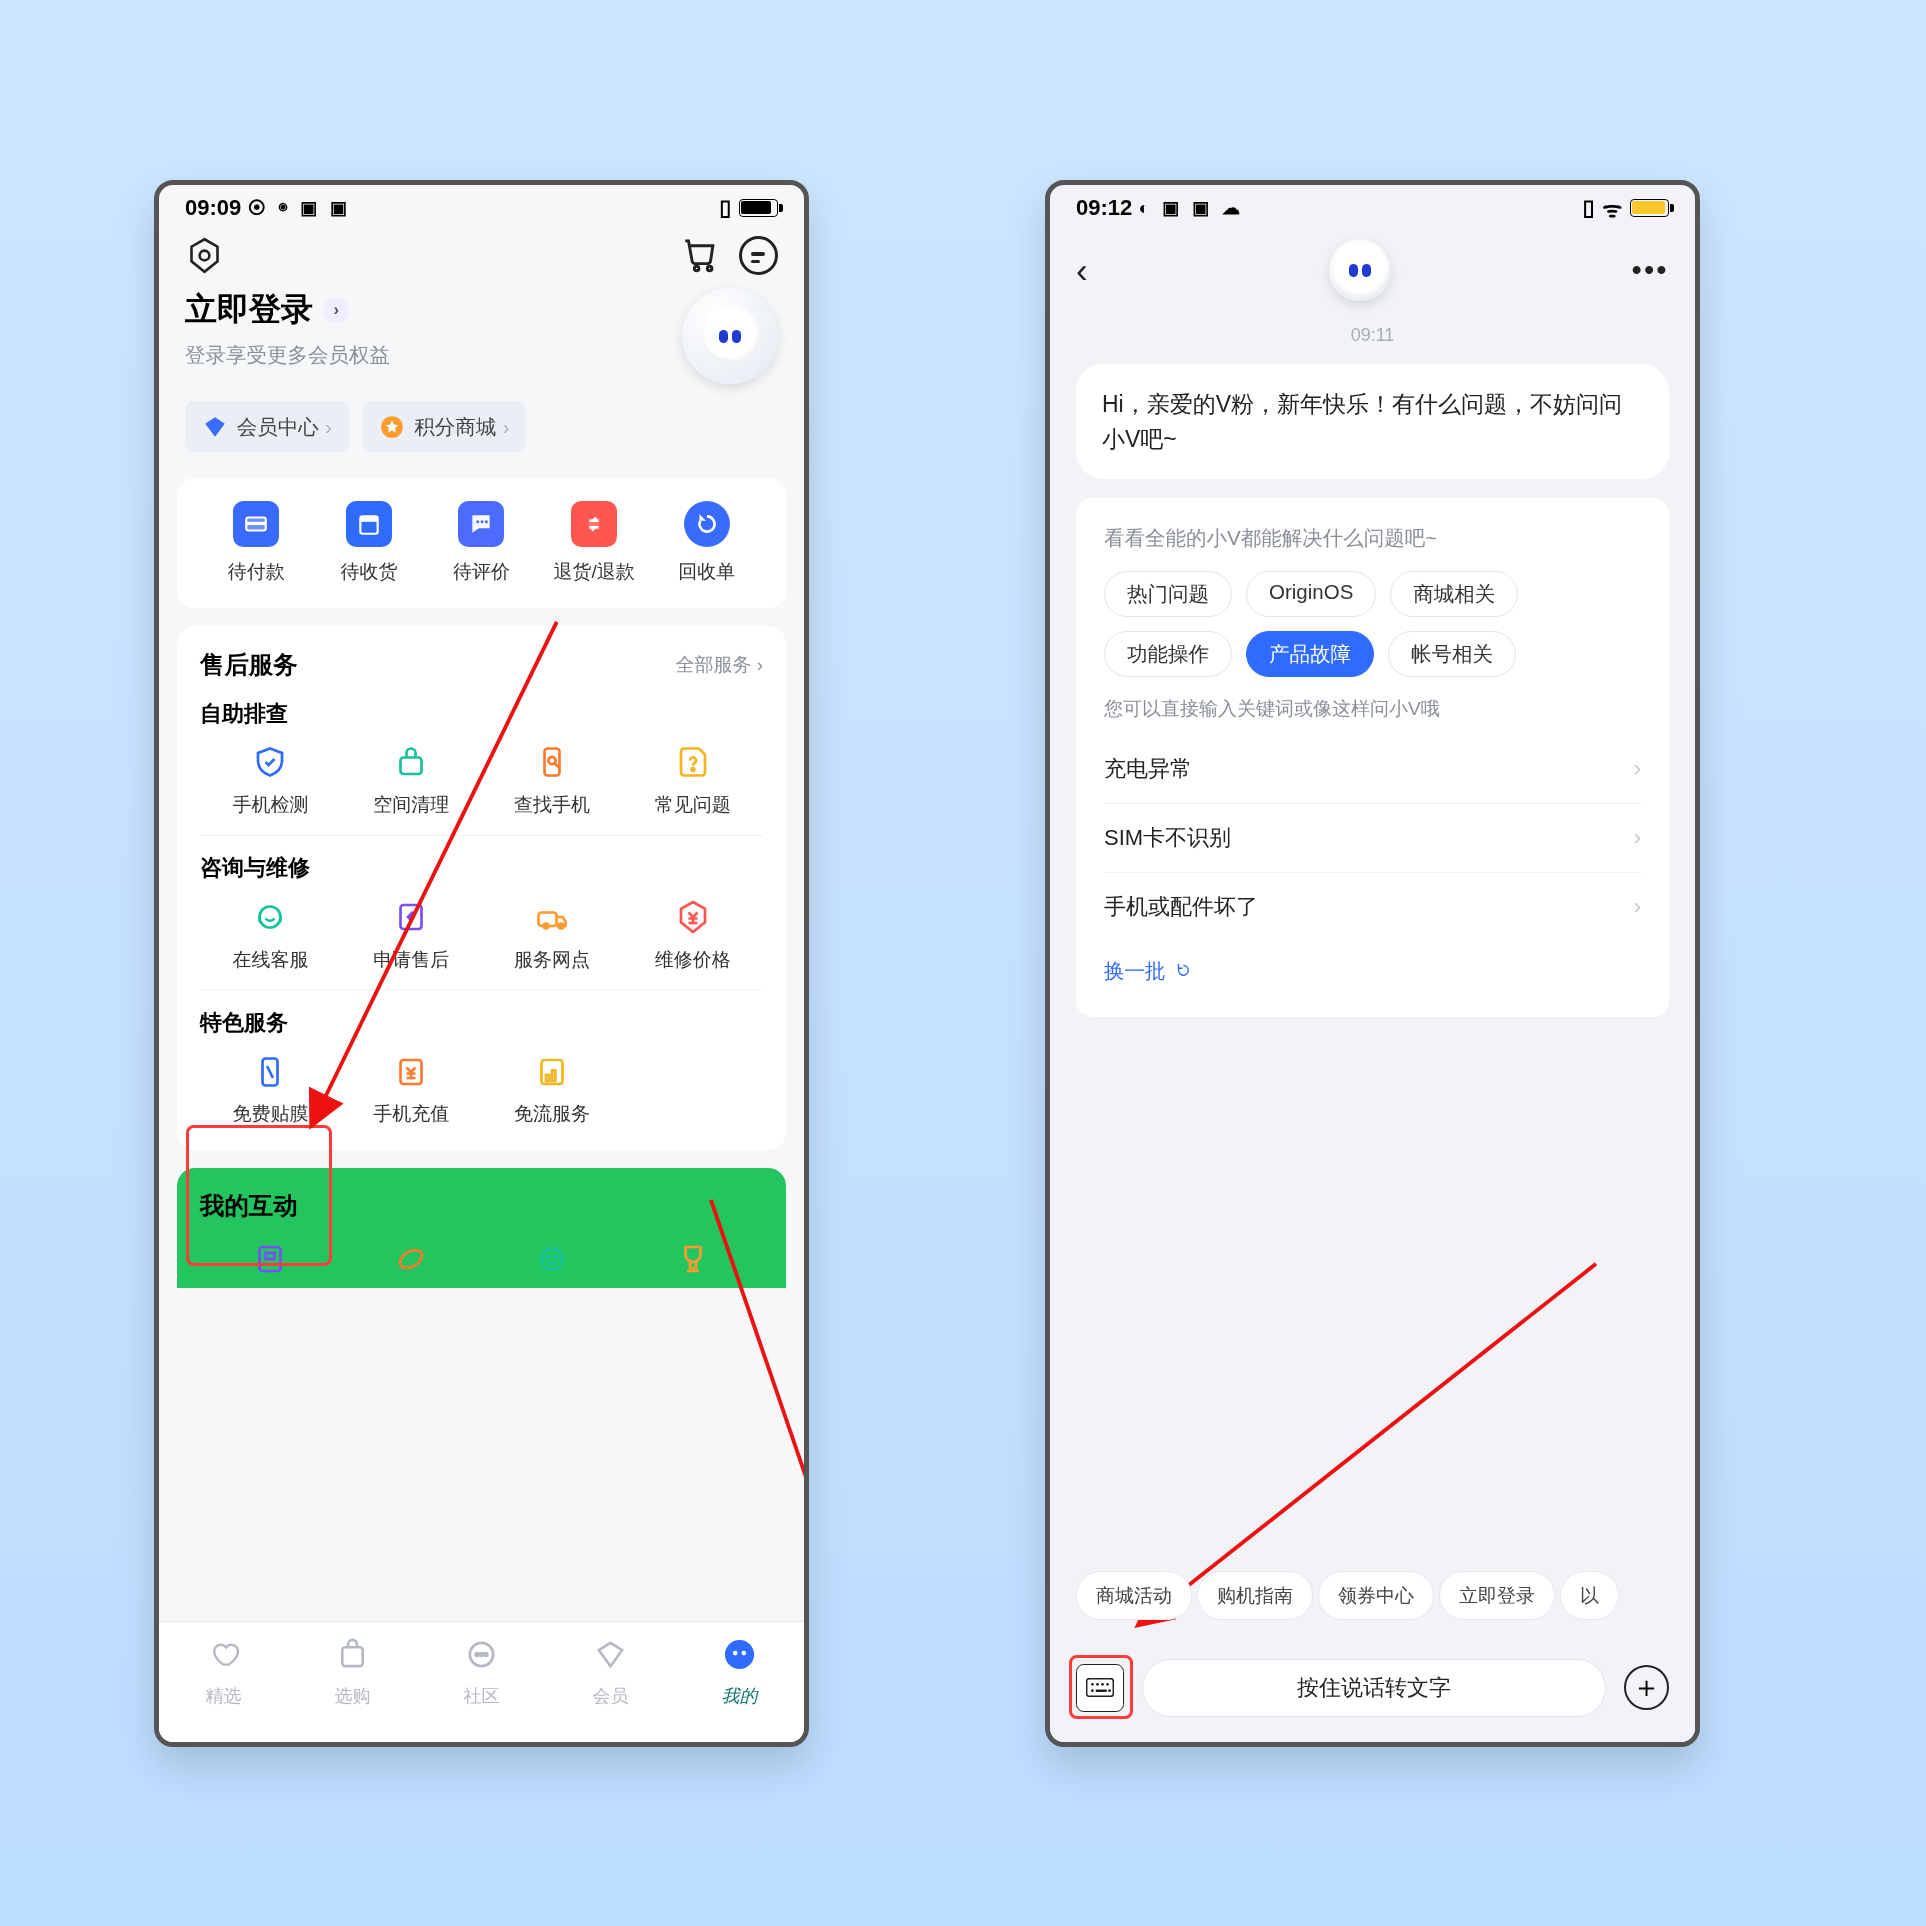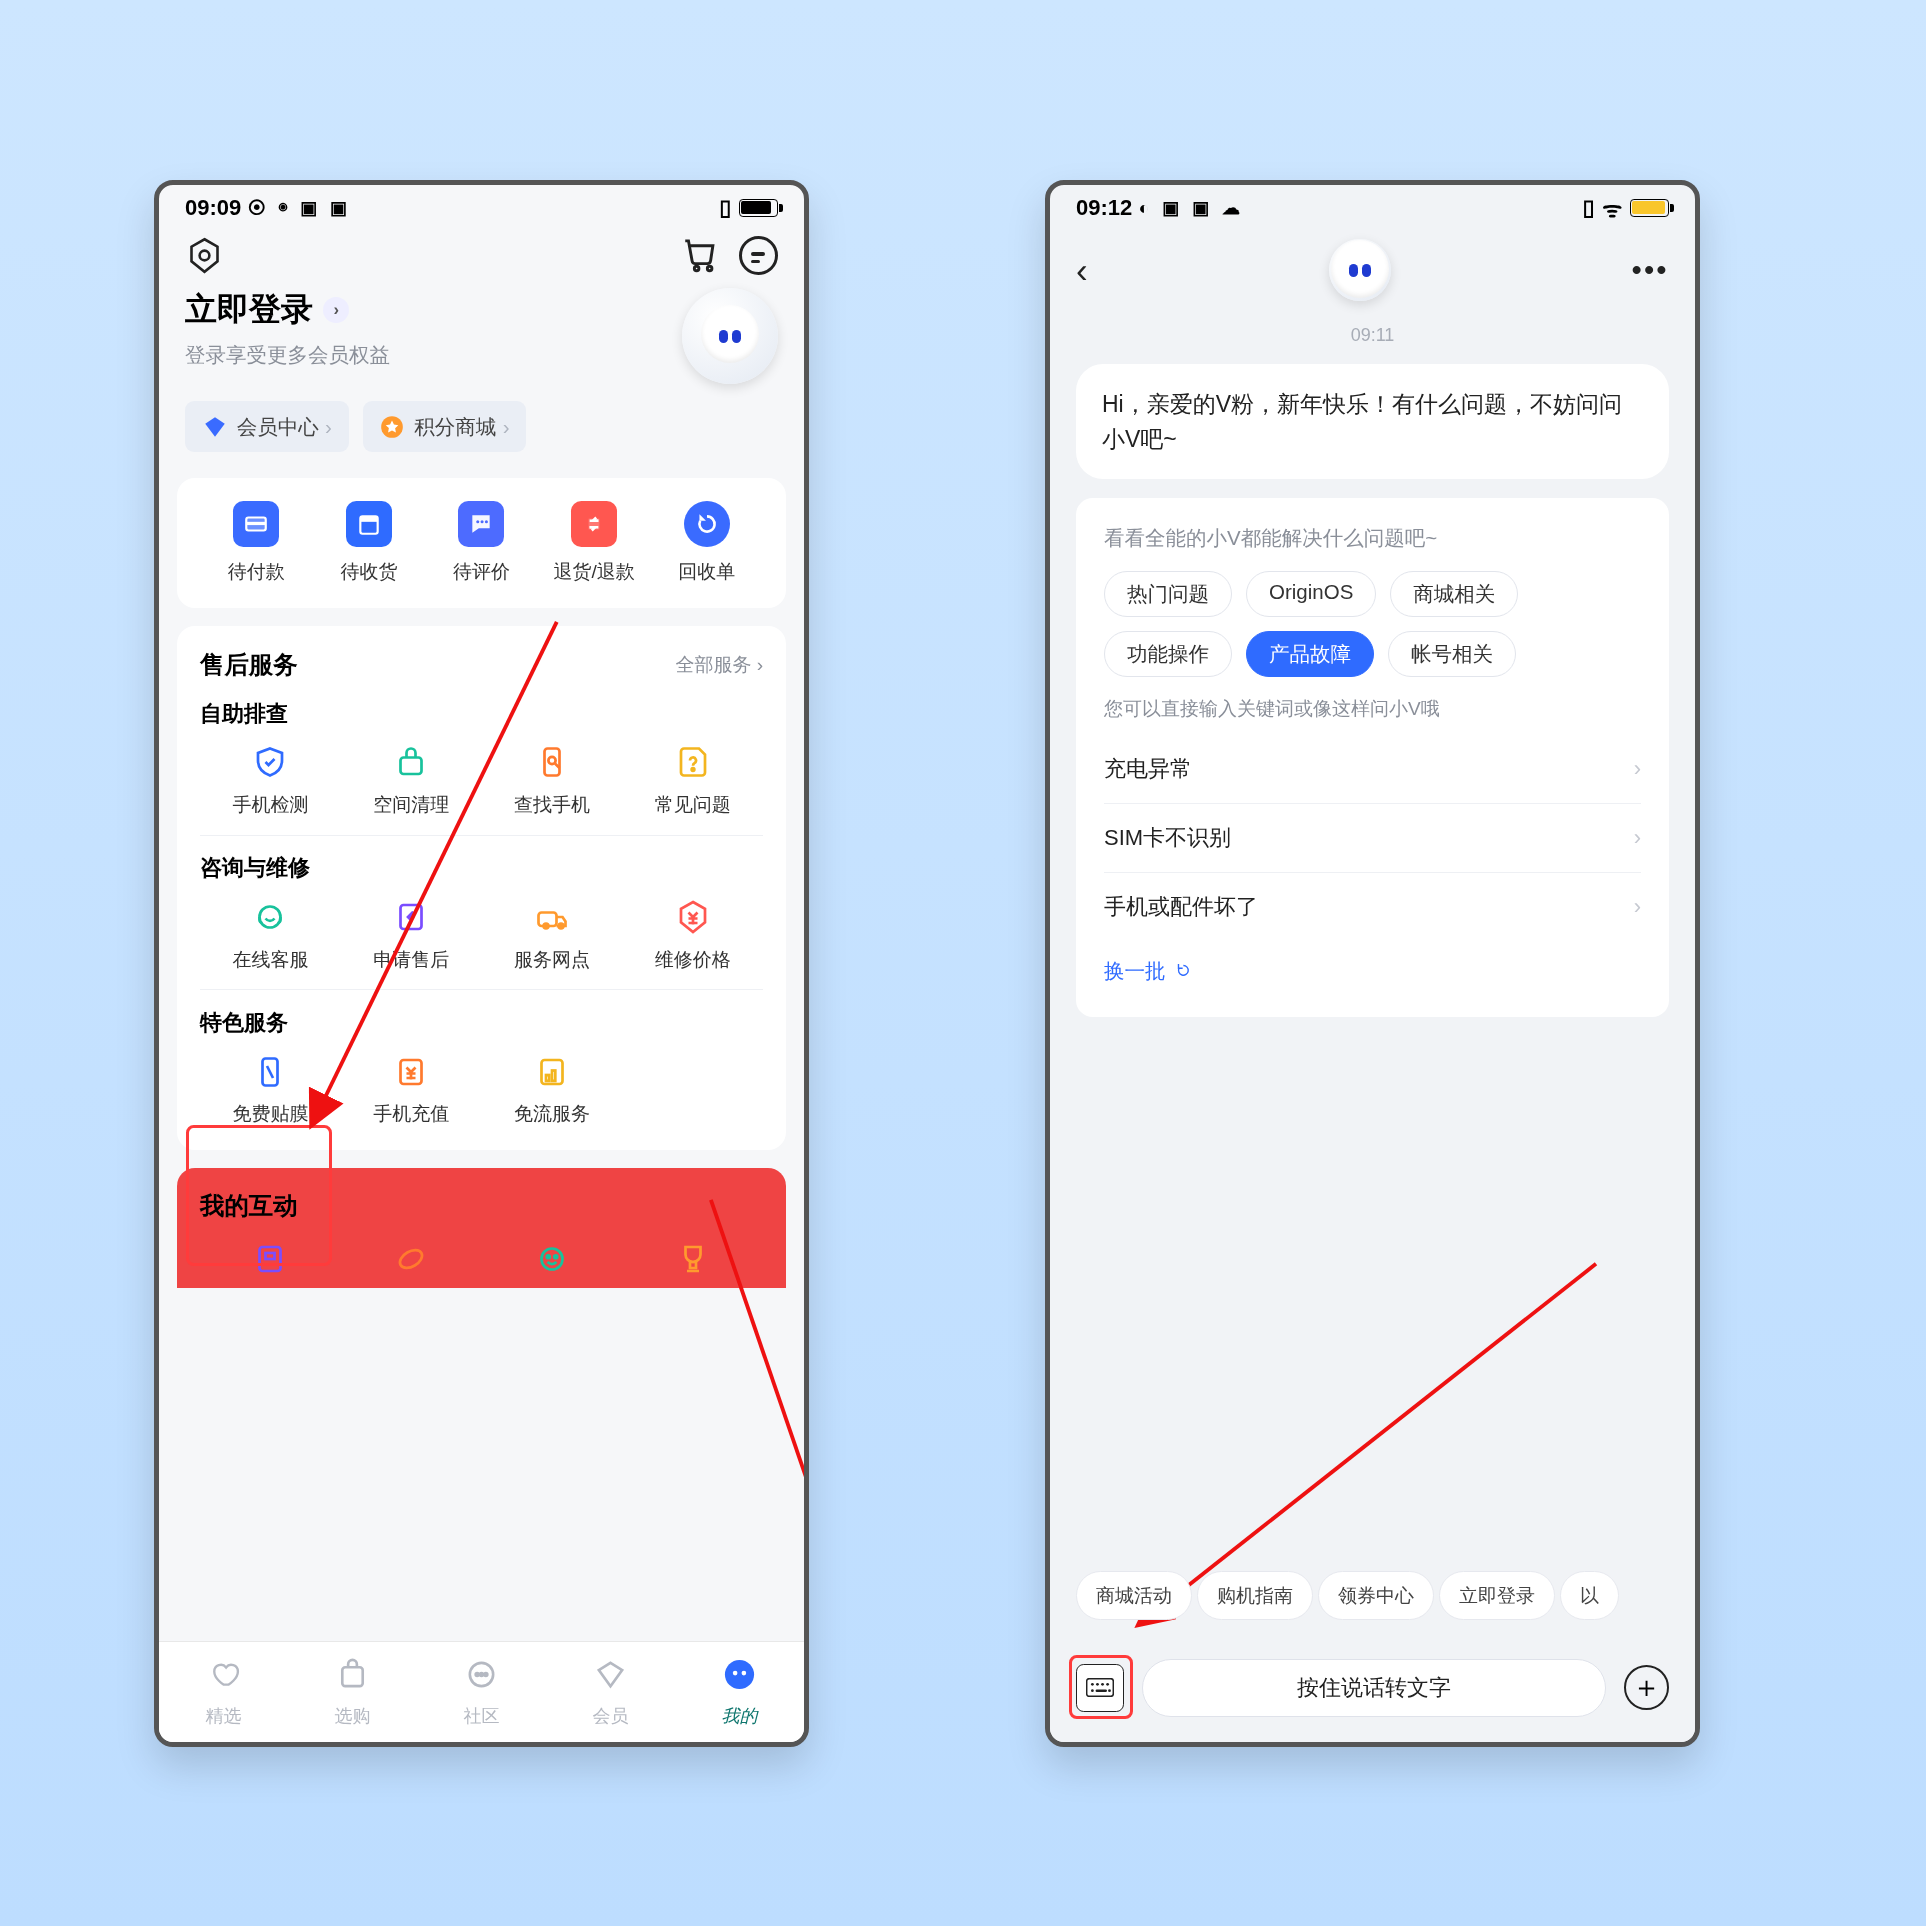--- a/index.html
+++ b/index.html
@@ -60,25 +60,25 @@
   .ico.blue{ background:#3a6bff;} .ico.blue2{background:#2f6bff;} .ico.blue3{background:#4d6bff;} .ico.red{background:#ff5750;} .ico.bluec{background:#3a6bff;}
   .ico svg{ width:26px; height:26px; display:block;}
   .lbl{ font-size:19px; color:#333;}
   .subhead{ font-size:22px; font-weight:700; margin:6.4px 0 14px;}
   .outline-ico{ width:39px; height:39px; margin:0 auto 10.3px; display:flex; align-items:center; justify-content:center;}
   .outline-ico svg{ width:36px; height:36px; }
   .hl{ position:absolute; border:3.2px solid #ff3b3b; border-radius:7.7px; pointer-events:none;}
   
   #hl1{ left:27px; top:940px; width:146px; height:141px;}
   .divider{ height:0.6px; background:#eef0f4; margin:16.7px 0 18px;}
-  .tabbar{ position:absolute; bottom:0; left:0; right:0; height:101px; background:#fff; display:flex; border-top:0.6px solid #e8e8e8;}
+  .tabbar{ position:absolute; bottom:0; left:0; right:0; height:121px; background:#fff; display:flex; border-top:0.6px solid #e8e8e8;}
   .tabbar .tab{ flex:1; text-align:center; color:#b5b9c2; font-size:18px; padding-top:15.4px;}
   .tabbar .tab.active{ color:#0f766e;font-style:italic;}
   .tabbar .ticon{ width:35px; height:35px; margin:0 auto 6.4px;}
-  .truncated{ background:#ef4444; border-radius:18px 18px 0 0; margin:0 18px; padding:22px 23px 0;}
+  .truncated{ background:#22c55e; border-radius:18px 18px 0 0; margin:0 18px; padding:22px 23px 0;}
   .row4b{ display:flex; text-align:center;}
   .row4b .item{ flex:0 0 25%; }
   
   svg.arrow{ position:absolute; pointer-events:none; }
   
   .nav2{ display:flex; align-items:center; padding:9px 26px 6.4px;}
   .nav2 .back{ font-size:35px; color:#222;}
   .nav2 .center{ flex:1; display:flex; justify-content:center;}
   .nav2 .avatar2{ width:62px; height:62px;}
   .dots{ font-size:28px; letter-spacing:2.6px; color:#222; font-weight:900;}

